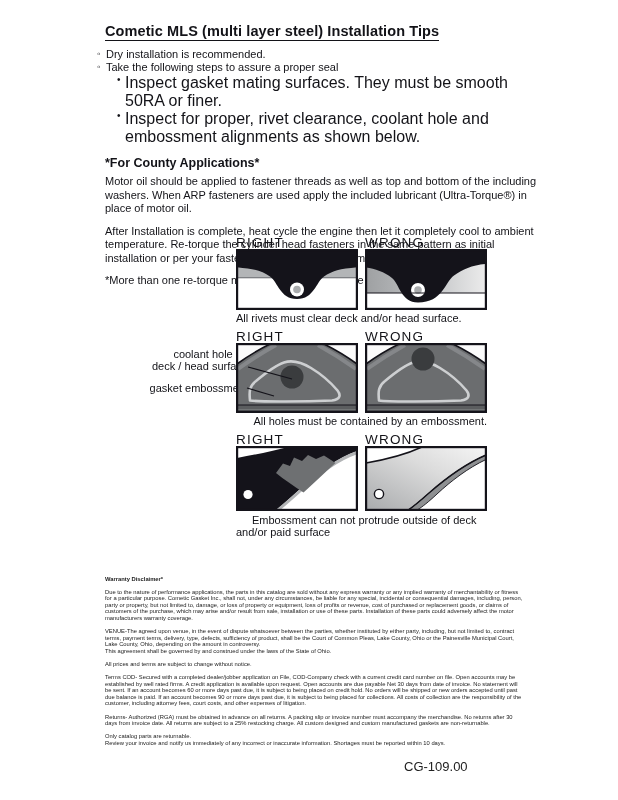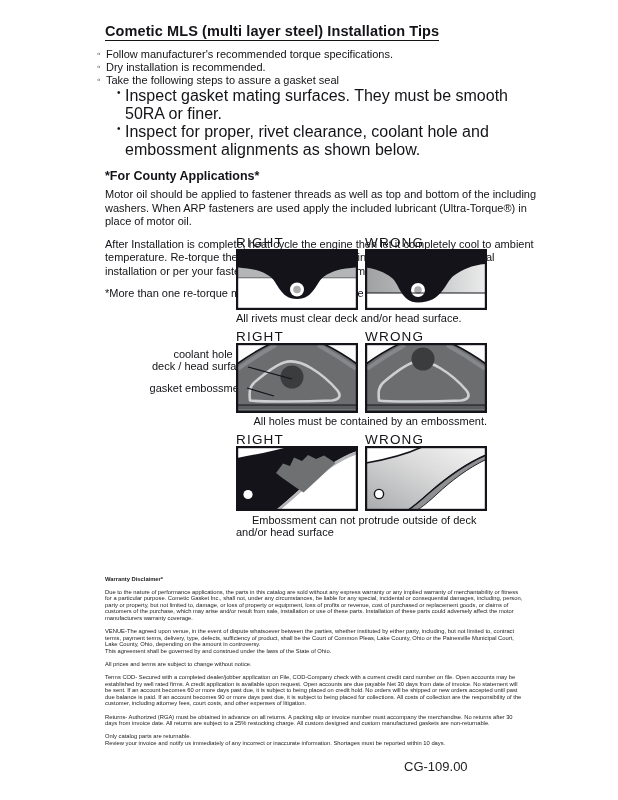--- a/index.html
+++ b/index.html
@@ -32,23 +32,22 @@
   .footer-code{position:absolute;left:404px;top:759px;font-size:13px;color:#222;}
 </style>
 </head>
 <body>
 
 <div class="page">
 
   <div class="content">
     <h1 class="title">Cometic MLS (multi layer steel) Installation Tips</h1>
     <ul class="tips">
-      <li>Follow manufacturer's recommended torque specifications.</li>
       <li>Dry installation is recommended.</li>
-      <li>Take the following steps to assure a gasket seal</li>
+      <li>Take the following steps to assure a proper seal</li>
     </ul>
     <ul class="subtips">
       <li>Inspect gasket mating surfaces.  They must be smooth 50RA or finer.</li>
       <li>Inspect for proper, rivet clearance, coolant hole and embossment alignments as shown below.</li>
     </ul>
     <h2 class="diesel-heading">*For County Applications*</h2>
     <p class="para">Motor oil should be applied to fastener threads as well as top and bottom of the including washers. When ARP fasteners are used apply the included lubricant (Ultra-Torque®) in place of motor oil.</p>
     <p class="para">After Installation is complete, heat cycle the engine then let it completely cool to ambient temperature. Re-torque the cylinder head fasteners in the same pattern as initial installation or per your fastener manufacturer's recommendations.</p>
     <p class="para">*More than one re-torque may be required to achieve proper fastener stretch*</p>
   </div>
@@ -158,21 +157,21 @@
     <rect x="1.1" y="1.1" width="119.8" height="62.8" fill="#ffffff"></rect>
     <path d="M1,17 C24,13 44,7 57,1 L121,1 L121,9 C100,18 80,33 64,47 C55,55 49,60 43.5,63.9 L1,63.9 Z" fill="url(#gw3)"></path>
     <path d="M1,17 C24,13 44,7 57,1" stroke="#14131a" stroke-width="1.4" fill="none"></path>
     <path d="M43.5,63.9 C49,60 55,55 64,47 C80,33 100,18 121,9 L121,13.5 C103,22 86,35 72,48 C63.5,56 57,61 52.5,63.9 Z" fill="#8e9092" stroke="#14131a" stroke-width="0.9"></path>
     <path d="M121,9 C100,18 80,33 64,47 C55,55 49,60 43.5,63.9" stroke="#14131a" stroke-width="1.4" fill="none"></path>
     <circle cx="14" cy="48" r="4.6" fill="#ffffff" stroke="#14131a" stroke-width="1.4"></circle>
     <rect x="1.1" y="1.1" width="119.8" height="62.8" fill="none" stroke="#14131a" stroke-width="2.2"></rect>
   </svg>
 
   <div class="fig-caption" style="left:252px;top:514px;">Embossment can not protrude outside of deck</div>
-  <div class="fig-caption" style="left:236px;top:526px;">and/or head surface</div>
+  <div class="fig-caption" style="left:236px;top:526px;">and/or paid surface</div>
 
   <div class="disclaimer">
     <div class="dhead">Warranty Disclaimer*</div>
     <p class="dpara">Due to the nature of performance applications, the parts in this catalog are sold without any express warranty or any implied warranty of merchantability or fitness for a particular purpose.  Cometic Gasket Inc., shall not, under any circumstances, be liable for any special, incidental or consequential damages, including, person, party or property, but not limited to, damage, or loss of property or equipment, loss of profits or revenue, cost of purchased or replacement goods, or claims of customers of the purchase, which may arise and/or result from sale, installation or use of these parts.  Installation of these parts could adversely affect the motor manufacturers warranty coverage.</p>
     <div class="dgroup">
       <p class="dline">VENUE-The agreed upon venue, in the event of dispute whatsoever between the parties, whether instituted by either party, including, but not limited to, contract terms, payment terms, delivery, type, defects, sufficiency of product, shall be the Court of Common Pleas, Lake County, Ohio or the Painesville Municipal Court, Lake County, Ohio, depending on the amount in controversy.</p>
       <p class="dline">This agreement shall be governed by and construed under the laws of the State of Ohio.</p>
     </div>
     <p class="dpara">All prices and terms are subject to change without notice.</p>
     <p class="dpara">Terms COD- Secured with a completed dealer/jobber application on File, COD-Company check with a current credit card number on file.  Open accounts may be established by well rated firms.  A credit application is available upon request.  Open accounts are due payable Net 30 days from date of invoice.  No statement will be sent.  If an account becomes 60 or more days past due, it is subject to being placed on credit hold.  No orders will be shipped or new orders accepted until past due balance is paid.  If an account becomes 90 or more days past due, it is subject to being placed for collections.  All costs of collection are the responsibility of the customer, including attorney fees, court costs, and other expenses of litigation.</p>

